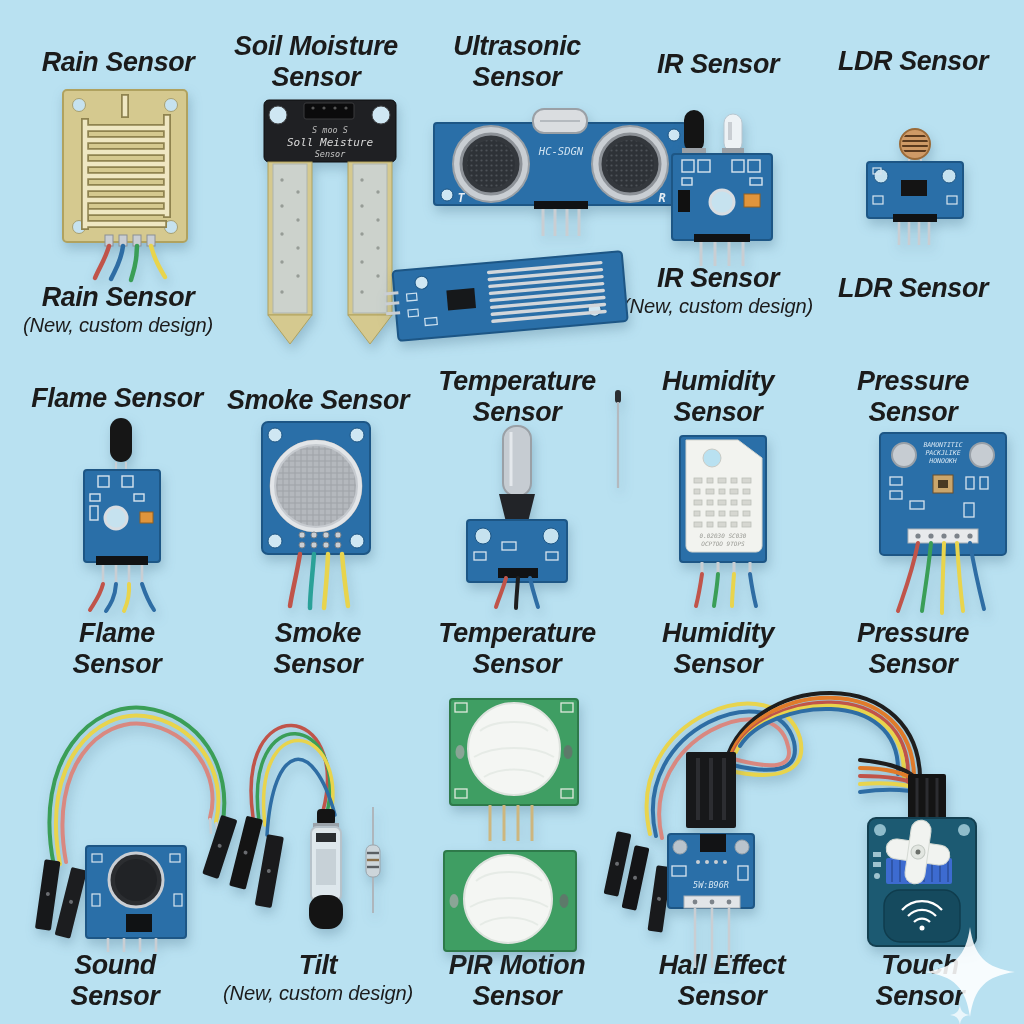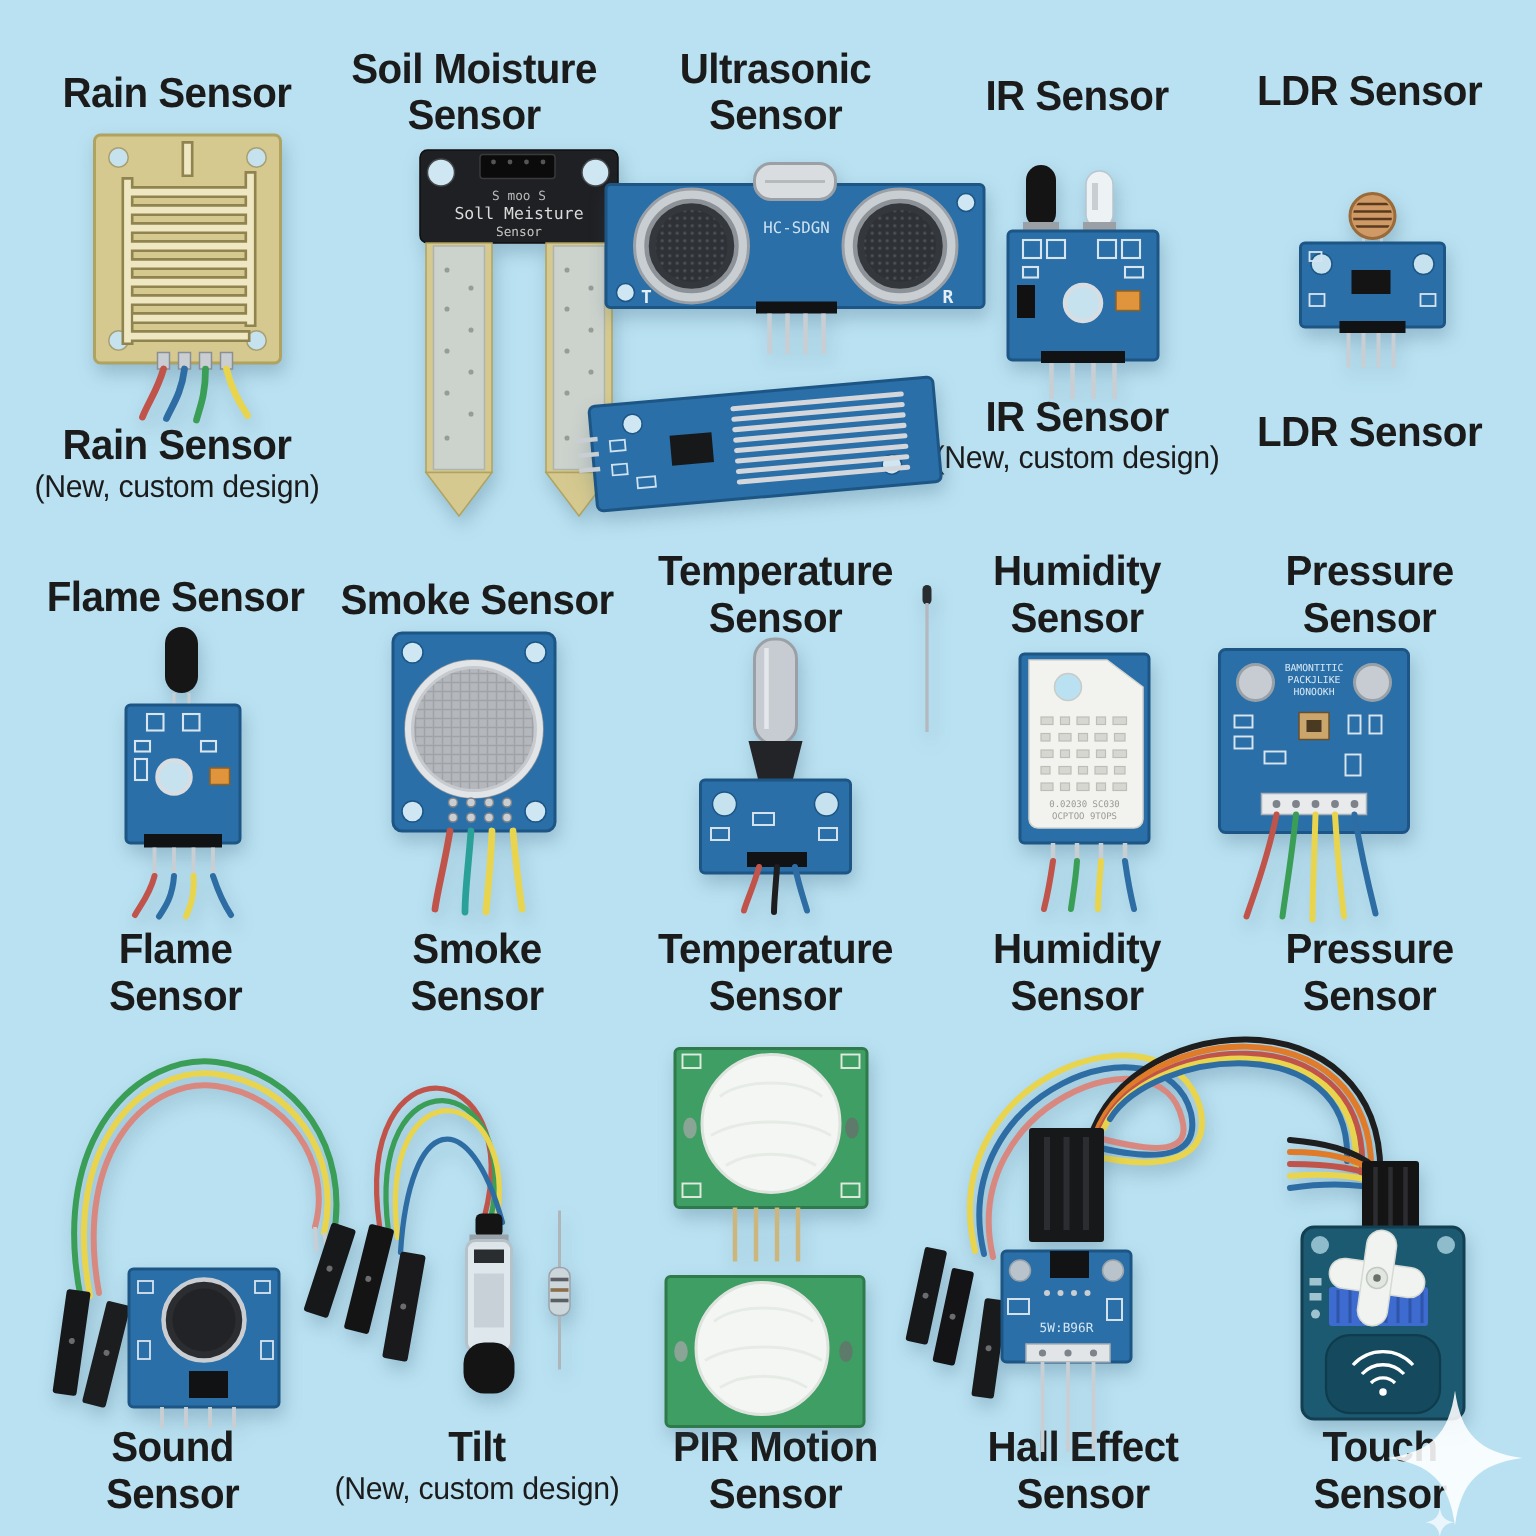--- a/index.html
+++ b/index.html
@@ -1,17 +1,17 @@
 <!DOCTYPE html>
 <html><head>
 <meta charset="utf-8">
 <style>
   html,body{margin:0;padding:0;background:#9fcfe3;}
   .stage{position:relative;width:1024px;height:1024px;background:#b9e1f1;overflow:hidden;
-         font-family:"Liberation Sans",sans-serif;}
+         font-family:"Liberation Sans",sans-serif;font-style:italic;}
   .lbl{position:absolute;transform:translateX(-50%) scaleX(.96);text-align:center;color:#1b1b1b;
        font-weight:700;font-size:28px;line-height:1.09;letter-spacing:-.4px;white-space:nowrap;}
   .lbl .note{font-weight:400;font-size:21px;letter-spacing:-.2px;margin-top:1px;}
   .dev{position:absolute;}
   .dev svg{display:block;overflow:visible;filter:drop-shadow(2px 6px 6px rgba(50,90,115,.28));}
   .spark svg{filter:none;}
   text{font-family:"DejaVu Sans Mono",monospace;}
 </style>
 </head>
 <body>
@@ -132,21 +132,21 @@
       </g>
       <g fill="none" stroke-width="4.5" stroke-linecap="round">
         <path d="M54,158 C50,172 44,180 40,190" stroke="#c0544a"></path>
         <path d="M68,158 C66,174 60,182 56,191" stroke="#2e6da4"></path>
         <path d="M82,158 C82,176 78,184 76,192" stroke="#3a9e57"></path>
         <path d="M96,158 C100,174 106,182 110,189" stroke="#e8d44d"></path>
       </g>
     </svg>
   </div>
 
-  <div class="dev" style="left:276px;top:100px">
+  <div class="dev" style="left:260px;top:100px">
     <svg width="140" height="250" viewBox="0 0 140 250">
       <rect x="4" y="0" width="132" height="62" rx="5" fill="#1f2023" stroke="#0e0f10"></rect>
       <rect x="44" y="3" width="50" height="16" rx="2" fill="#0b0b0c" stroke="#3a3a3c"></rect>
       <circle cx="53" cy="8" r="1.6" fill="#555"></circle>
         <circle cx="64" cy="8" r="1.6" fill="#555"></circle>
       <circle cx="75" cy="8" r="1.6" fill="#555"></circle>
         <circle cx="86" cy="8" r="1.6" fill="#555"></circle>
       <circle cx="18" cy="15" r="9" fill="#cfe7f3" stroke="#45474a"></circle>
       <circle cx="121" cy="15" r="9" fill="#cfe7f3" stroke="#45474a"></circle>
       <text x="70" y="33" font-size="8.5" fill="#b9b9b9" text-anchor="middle">S moo S</text>
@@ -176,21 +176,21 @@
             <circle cx="102" cy="134" r="1.7"></circle>
             <circle cx="118" cy="148" r="1.7"></circle>
           <circle cx="102" cy="162" r="1.7"></circle>
             <circle cx="118" cy="176" r="1.7"></circle>
             <circle cx="102" cy="192" r="1.7"></circle>
         </g>
       </g>
     </svg>
   </div>
 
-  <div class="dev" style="left:404px;top:103px">
+  <div class="dev" style="left:434px;top:103px">
     <svg width="255" height="135" viewBox="0 0 255 135">
       <defs>
         <pattern id="usmesh" width="5" height="5" patternUnits="userSpaceOnUse">
           <rect width="5" height="5" fill="#2e3237"></rect>
             <circle cx="2.5" cy="2.5" r="1.1" fill="#4d5258"></circle>
         </pattern>
       </defs>
       <rect x="0" y="20" width="252" height="82" rx="3" fill="#2a6fa8" stroke="#1d5685" stroke-width="2"></rect>
       <rect x="99" y="6" width="54" height="24" rx="11" fill="#dadde0" stroke="#9aa0a6" stroke-width="2"></rect>
       <line x1="106" y1="18" x2="146" y2="18" stroke="#b5babf" stroke-width="2"></line>
@@ -454,21 +454,21 @@
       </g>
       <g fill="none" stroke-width="4" stroke-linecap="round">
         <path d="M22,146 C20,160 18,170 16,178" stroke="#c0544a"></path>
         <path d="M38,146 C37,160 35,170 34,178" stroke="#3a9e57"></path>
         <path d="M54,146 C53,160 52,170 52,178" stroke="#e8d44d"></path>
         <path d="M70,146 C72,160 74,170 76,178" stroke="#2e6da4"></path>
       </g>
     </svg>
   </div>
 
-  <div class="dev" style="left:813px;top:433px">
+  <div class="dev" style="left:880px;top:433px">
     <svg width="128" height="182" viewBox="0 0 128 182">
       <rect x="0" y="0" width="126" height="122" rx="4" fill="#2a6fa8" stroke="#1d5685" stroke-width="2"></rect>
       <circle cx="24" cy="22" r="12" fill="#c6ccd2" stroke="#98a0a8" stroke-width="2"></circle>
       <circle cx="102" cy="22" r="12" fill="#c6ccd2" stroke="#98a0a8" stroke-width="2"></circle>
       <text x="63" y="14" font-size="6.5" fill="#d8e8f4" text-anchor="middle">BAMONTITIC</text>
       <text x="63" y="22" font-size="6.5" fill="#d8e8f4" text-anchor="middle">PACKJLIKE</text>
       <text x="63" y="30" font-size="6.5" fill="#d8e8f4" text-anchor="middle">HONOOKH</text>
       <rect x="53" y="42" width="20" height="18" fill="#caa66c" stroke="#6b4f2a"></rect>
       <rect x="58" y="47" width="10" height="8" fill="#4a3a22"></rect>
       <g fill="none" stroke="#d8e4ee" stroke-width="1.3">

